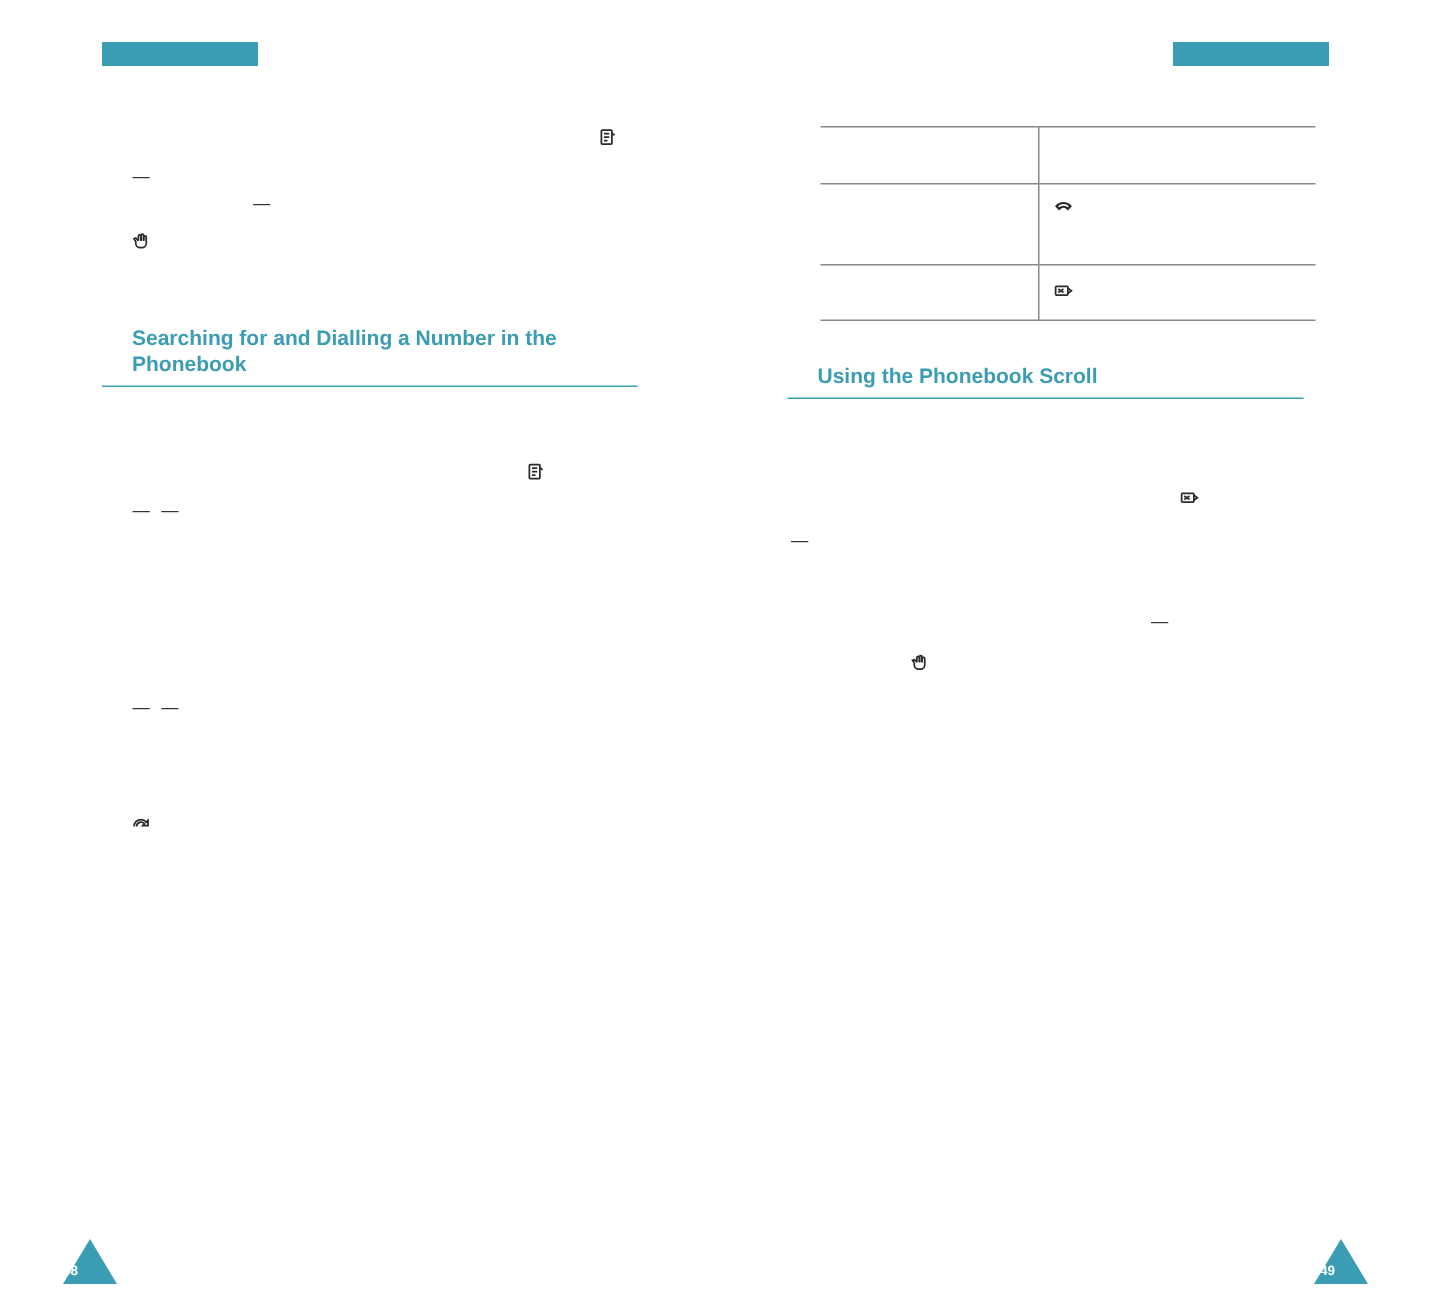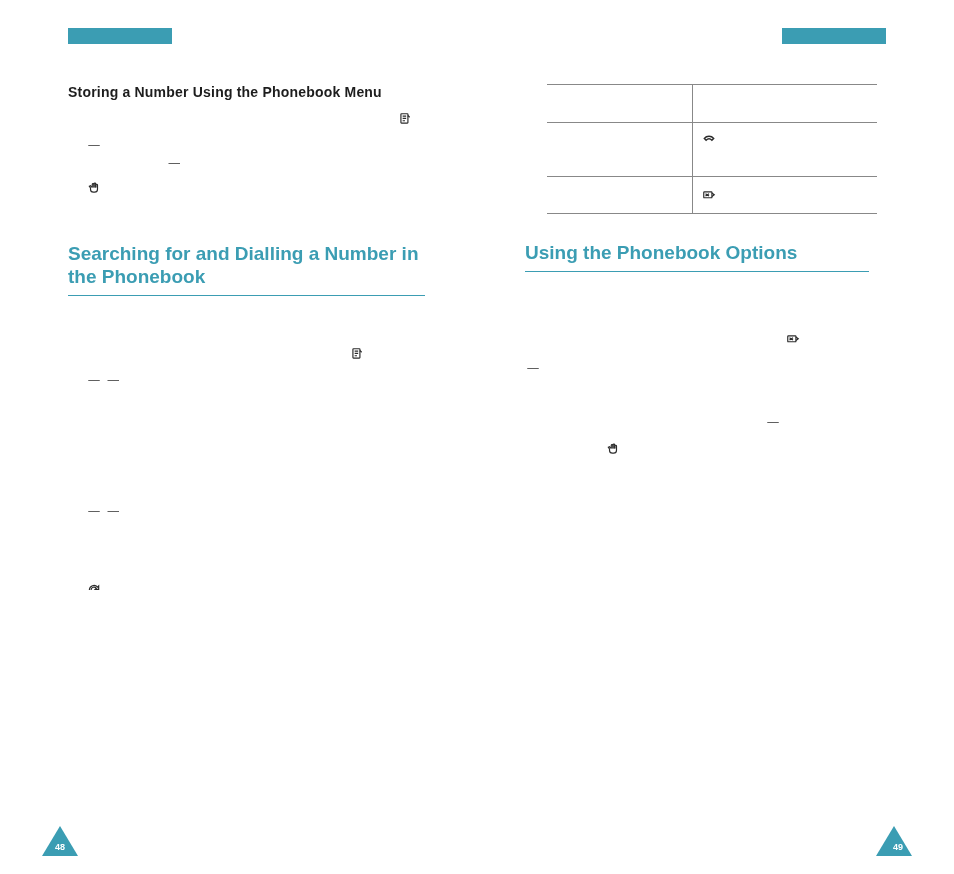--- a/index.html
+++ b/index.html
@@ -56,25 +56,26 @@
   .icon {
     display: inline-block;
     width: 14px;
     height: 14px;
     vertical-align: middle;
   }
 
   .section-heading {
     font-family: "Arial Narrow", Arial, sans-serif;
     font-weight: bold;
-    font-size: 19px;
+    font-size: 14px;
     color: #3b9db3;
     line-height: 1.2;
     margin-top: 28px;
     margin-bottom: 6px;
+    margin-left: 20px;
   }
   .section-rule {
     border: none;
     border-bottom: 1px solid #3b9db3;
     margin-bottom: 14px;
     width: 100%;
     max-width: 360px;
   }
 
   .right-heading { margin-top: 28px; }
@@ -109,42 +110,41 @@
   }
   .page-num-triangle.left { left: 42px; }
   .page-num-triangle.right { right: 42px; }
   .page-num-label {
     position: absolute;
     bottom: 22px;
     font-size: 9px;
     color: #ffffff;
     font-weight: bold;
     width: 36px;
-    text-align: center;
+    text-align: left;
   }
   .page-num-label.left { left: 42px; }
   .page-num-label.right { right: 38px; }
 
   
   .dark-icon { color: #2b2b2b; }
   .icon-slot { display:inline-block; width: 16px; text-align:center; }
 
   .spacer { height: 10px; }
 </style>
 </head>
 <body>
 
 <div class="spread">
 
   <div class="page page-left">
     <div class="top-bar left"></div>
 
     <div class="content">
 
-      <div class="sub-heading">Storing a Number Using the Phonebook Menu</div>
 
       <div class="body-text">
         <ol>
           <li>
             <span>When the idle screen is displayed, press the [notes] soft key.</span>
             <span class="icon-slot dark-icon">
               <svg class="icon" viewBox="0 0 24 24" fill="none" stroke="#2b2b2b" stroke-width="2">
                 <rect x="5" y="3" width="12" height="16" rx="1"></rect>
                 <path d="M8 7h6M8 11h6M8 15h4"></path>
                 <path d="M17 6l3 3"></path>
@@ -250,21 +250,21 @@
                 <path d="M6 8l6 4M6 12l6-4"></path>
                 <path d="M17 7l4 3-4 3"></path>
               </svg>
             </span>
             <span>key</span>
           </td>
         </tr>
       </tbody>
         </table>
 
-      <div class="section-heading right-heading">Using the Phonebook Options</div>
+      <div class="section-heading right-heading">Using the Phonebook Scroll</div>
       <hr class="section-rule" style="max-width:344px">
 
       <div class="body-text">
         <p>When viewing any phonebook entry details, press the Options soft key to access the options for the entry.</p>
         <div class="spacer"></div>
         <p>
           <span class="icon-slot dark-icon" style="margin-left:260px">
             <svg class="icon" viewBox="0 0 24 24" fill="none" stroke="#2b2b2b" stroke-width="2">
               <rect x="3" y="5" width="14" height="10" rx="1"></rect>
               <path d="M6 8l6 4M6 12l6-4"></path>

